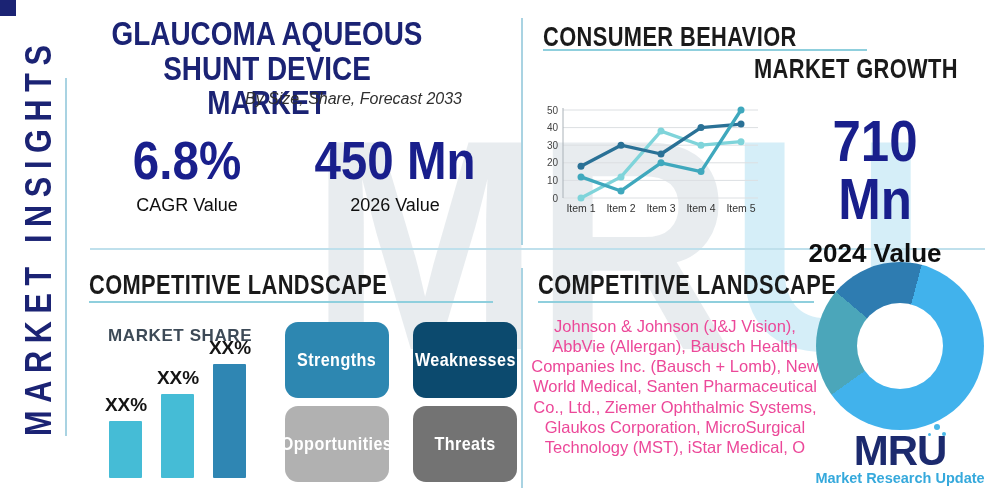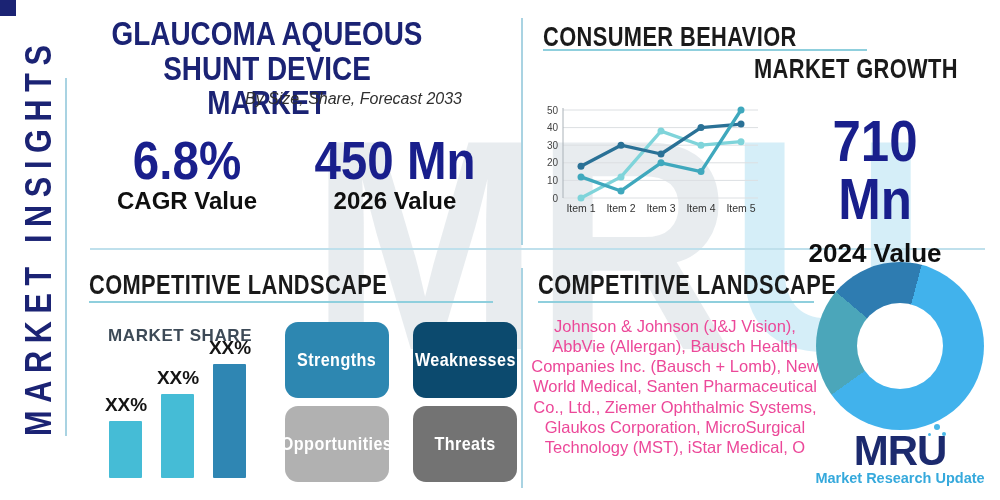--- a/index.html
+++ b/index.html
@@ -29,21 +29,21 @@
 
   
   .main-title { left:72px; top:16px; width:390px; text-align:center; color:#1b2374;
     font-weight:700; font-size:34px; line-height:1.02; transform:scaleX(0.82); transform-origin:center; }
   .subtitle { left:72px; top:90px; width:390px; text-align:right; color:#2f2f2f;
     font-weight:500; font-size:16px;font-style:italic; }
 
   .stat-block { width:190px; text-align:center; }
   .stat-number { color:#191f8c; font-weight:700; font-size:54px; line-height:1;
     transform:scaleX(0.88); transform-origin:center; }
-  .stat-label { color:#0f0f0f; font-weight:700; font-size:24px; }
+  .stat-label { color:#0f0f0f; font-weight:400; font-size:18px; margin-top:8px; }
   .stat-cagr { left:92px; top:133px; }
   .stat-2026 { left:300px; top:133px; }
 
   
   .section-heading { color:#1a1a1a; font-weight:700; font-size:28px; white-space:nowrap;
     transform:scaleX(0.78); transform-origin:left; letter-spacing:0.5px; }
   .heading-underline { height:2px; background:#8fcfdd; }
 
   .cb-heading { left:543px; top:21px; }
   .cb-underline { left:543px; top:49px; width:324px; }

